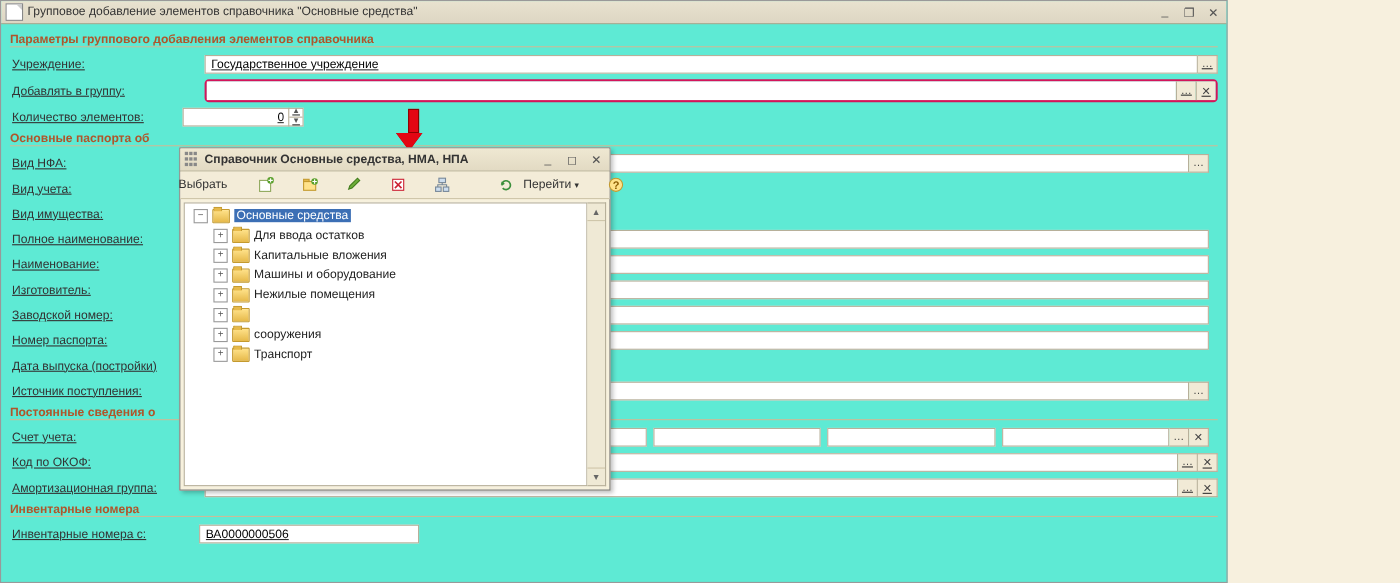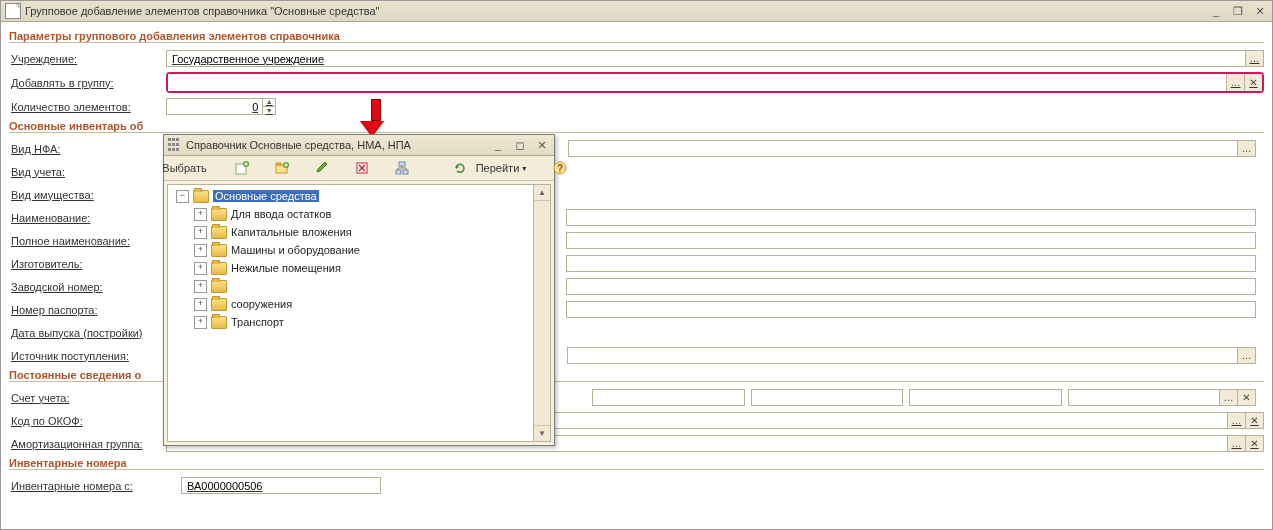--- a/index.html
+++ b/index.html
@@ -1,49 +1,49 @@
 <!DOCTYPE html>
 <html><head>
 <meta charset="utf-8">
 <style>
   html, body { margin:0; padding:0; font-family: Arial, sans-serif; font-size:11px; color:#333; background:#f7f0de; }
-  .window { width:1273px; height:530px; position:relative; background:#ffffff; overflow:hidden; border:1px solid #999; box-sizing:border-box;}
+  .window { width:1116px; height:530px; position:relative; background:#5eead4; overflow:hidden; border:1px solid #999; box-sizing:border-box;}
   .titlebar { height:20px; background:linear-gradient(#e8e2cf,#ddd6c3); border-bottom:1px solid #b0a98f; display:flex; align-items:center; padding:0 4px; }
   .titlebar .doc-icon { width:14px; height:14px; border:1px solid #888; background:#fff; margin-right:4px; position:relative;}
   .titlebar .doc-icon::after { content:""; position:absolute; right:0; top:0; border-top:5px solid #ccc; border-left:5px solid transparent;}
   .titlebar-title { flex:1; color:#333; }
   .win-controls { display:flex; gap:6px; }
   .win-btn { width:16px; height:14px; display:flex; align-items:center; justify-content:center; color:#555; cursor:pointer; }
   .content { padding:4px 8px 0 8px; }
   .section-title { color:#b0552a; font-weight:bold; font-size:11px; margin:4px 0 2px 0; }
   .section-rule { border-bottom:1px solid #c9bd99; margin-bottom:6px; margin-top:-2px;}
   .row { display:flex; align-items:center; margin-bottom:4px; min-height:19px;text-decoration:underline;}
   .label { width:155px; color:#333; padding-left:2px;}
-  .field-wrap { flex:1; display:flex; align-items:center; }
+  .field-wrap { flex:1; display:flex; align-items:center;margin-left:20px; }
   .field { flex:1; height:17px; background:#fff; border:1px solid #b7b09a; padding:1px 3px; display:flex; align-items:center; box-sizing:border-box;}
   .field input { border:0; outline:0; background:transparent; font:inherit; width:100%; }
   .mini-btn { width:18px; height:17px; border:1px solid #b7b09a; border-left:0; background:#f1ead6; display:flex; align-items:center; justify-content:center; cursor:pointer; box-sizing:border-box; font-size:10px; color:#444;}
   .highlight-wrap { border:2px solid #d4145a; border-radius:4px; padding:0; }
   .num-field { width:110px; height:17px; border:1px solid #b7b09a; background:#fff; display:flex; align-items:center; box-sizing:border-box;}
   .num-field input { border:0; outline:0; background:transparent; font:inherit; width:100%; text-align:right; padding-right:4px;}
   .spin { width:14px; display:flex; flex-direction:column; border-left:1px solid #b7b09a;}
   .spin div { height:8px; font-size:7px; text-align:center; line-height:7px; cursor:pointer; color:#555;}
   .spin div:first-child { border-bottom:1px solid #b7b09a;}
   
   
   .arrow { position:absolute; left:367px; top:98px; pointer-events:none; }
   .arrow-shaft { width:8px; height:20px; background:#e30613; border:1px solid #8a0000; margin:0 auto;}
   .arrow-head { width:0; height:0; border-left:12px solid transparent; border-right:12px solid transparent; border-top:16px solid #e30613; margin-left:-8px; filter:drop-shadow(0 0 0 #8a0000);}
   
   
   .popup { position:absolute; left:162px; top:133px; width:390px; height:310px; background:#f7f1dd; border:1px solid #7a7a7a; box-shadow:2px 2px 4px rgba(0,0,0,0.25); display:flex; flex-direction:column;}
   .popup-title { height:20px; background:linear-gradient(#efe8d2,#e2dac3); border-bottom:1px solid #b0a98f; display:flex; align-items:center; padding:0 4px; }
   .popup-title .grid-icon { width:14px; height:14px; margin-right:4px; display:flex; flex-wrap:wrap; gap:1px;}
   .popup-title .grid-icon span { width:3px; height:3px; background:#888;}
-  .popup-title-text { flex:1; font-weight:normal; color:#333;}
+  .popup-title-text { flex:1; font-weight:bold; color:#333;}
   .popup-toolbar { height:24px; background:#f3ecd8; border-bottom:1px solid #cfc6aa; display:flex; align-items:center; padding:0 4px; gap:12px;}
   .tb-btn { height:20px; min-width:20px; padding:0 3px; display:flex; align-items:center; justify-content:center; cursor:pointer; border:1px solid transparent; border-radius:2px;}
   .tb-sep { width:1px; height:18px; background:#cfc6aa; margin:0 3px;}
   .tb-text { color:#333; padding:0 4px; display:flex; align-items:center; gap:3px;}
   .popup-body { flex:1; display:flex; margin:3px;}
   .tree { flex:1; background:#fff; border:1px solid #b7b09a; overflow:auto; padding:2px;}
   .tree-row { display:flex; align-items:center; height:18px; padding-left:4px; cursor:pointer;}
   .tree-row .exp { width:11px; height:11px; border:1px solid #999; font-size:9px; line-height:9px; text-align:center; margin-right:4px; color:#555; background:#fff;}
   .tree-row .exp.minus::before { content:"−";}
   .tree-row .exp.plus::before { content:"+";}
@@ -108,48 +108,48 @@
       <div class="label">Количество элементов:</div>
       <div class="num-field">
         <input value="0" style="">
         <div class="spin">
           <div>▲</div>
           <div>▼</div>
         </div>
       </div>
     </div>
 
-    <div class="section-title">Основные инвентарь об</div>
+    <div class="section-title">Основные паспорта об</div>
     <div class="section-rule"></div>
 
     <div class="row row-rel">
       <div class="label">Вид НФА:</div>
       <div class="extra-fields">
         <div class="field" style="width:670px;">
             <input style="">
           </div>
         <div class="mini-btn">…</div>
       </div>
     </div>
     <div class="row">
       <div class="label">Вид учета:</div>
     </div>
     <div class="row">
       <div class="label">Вид имущества:</div>
     </div>
     <div class="row row-rel">
+      <div class="label">Полное наименование:</div>
+      <div class="extra-fields">
+          <div class="field" style="width:690px;">
+            <input style="">
+          </div>
+        </div>
+    </div>
+    <div class="row row-rel">
       <div class="label">Наименование:</div>
-      <div class="extra-fields">
-          <div class="field" style="width:690px;">
-            <input style="">
-          </div>
-        </div>
-    </div>
-    <div class="row row-rel">
-      <div class="label">Полное наименование:</div>
       <div class="extra-fields">
           <div class="field" style="width:690px;">
             <input style="">
           </div>
         </div>
     </div>
     <div class="row row-rel">
       <div class="label">Изготовитель:</div>
       <div class="extra-fields">
           <div class="field" style="width:690px;">

